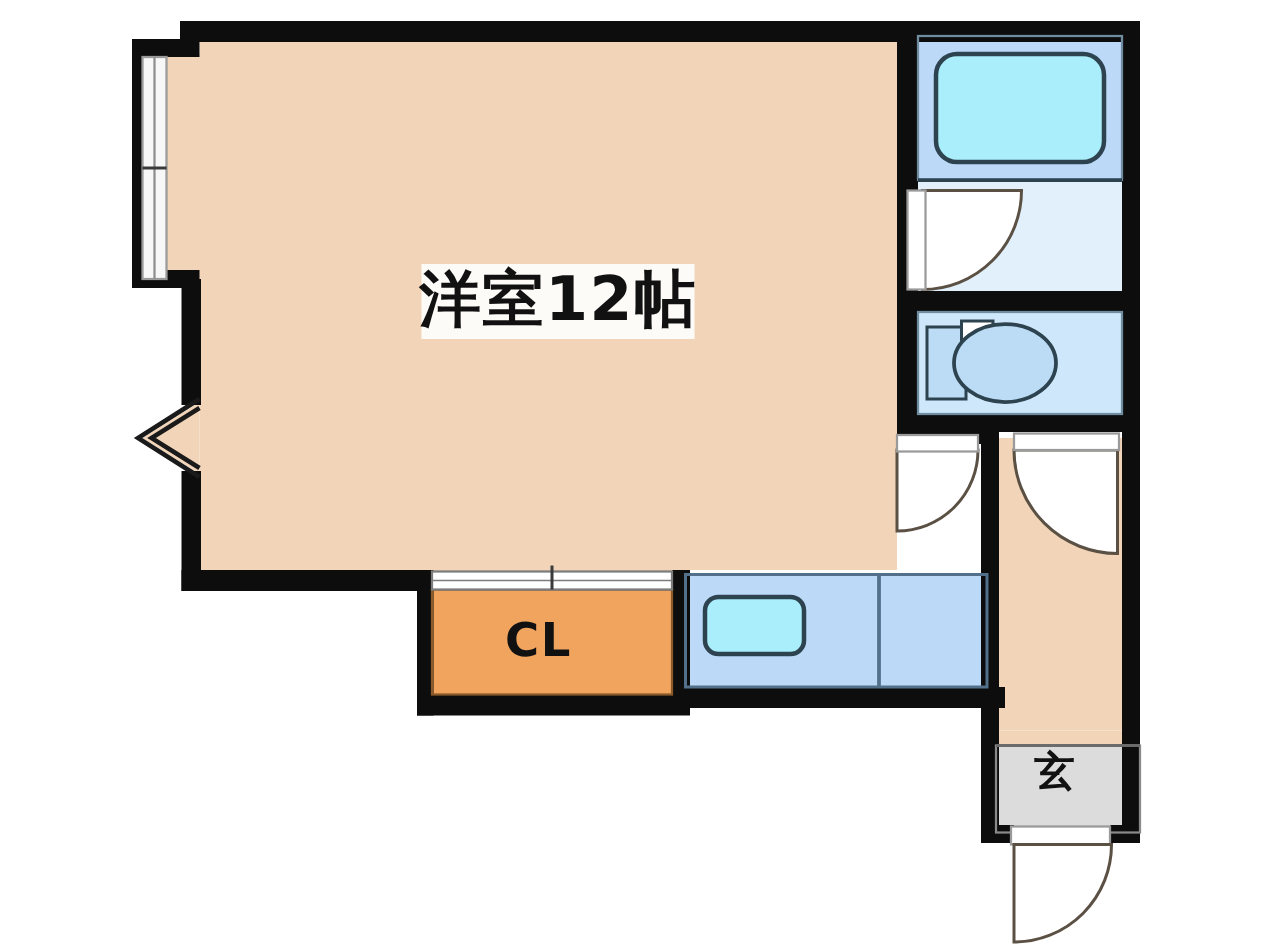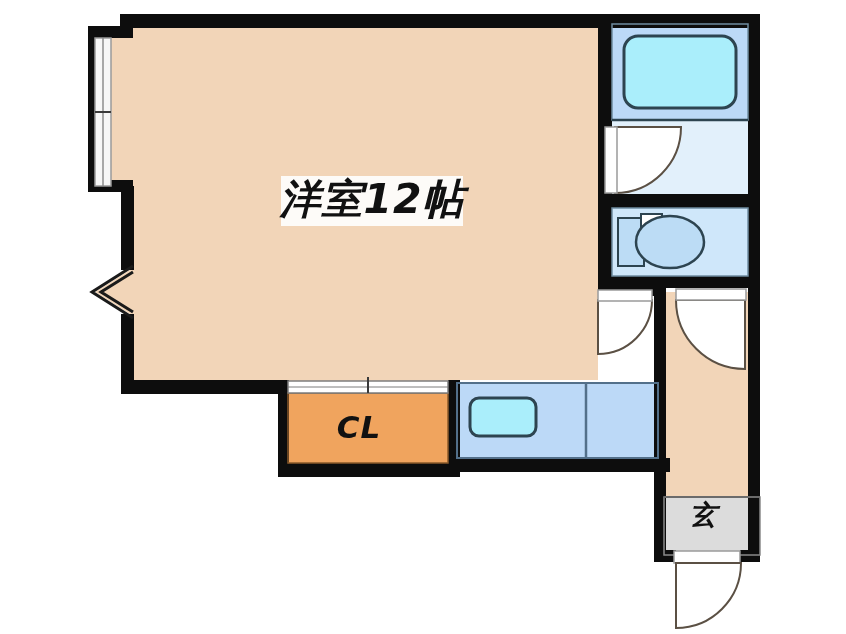--- a/index.html
+++ b/index.html
@@ -11,21 +11,20 @@
     width: 846px;
     height: 634px;
     font-family: "DejaVu Sans", "Liberation Sans", sans-serif;
     overflow: hidden;
   }
   #floorplan-root {
     position: relative;
     width: 846px;
     height: 634px;
     background: #ffffff;
-    font-style: italic;
   }
   #floorplan-svg {
     display: block;
     width: 846px;
     height: 634px;
   }
   .room-label {
     font-family: "DejaVu Sans", "Liberation Sans", sans-serif;
     font-weight: bold;
     fill: #111111;

